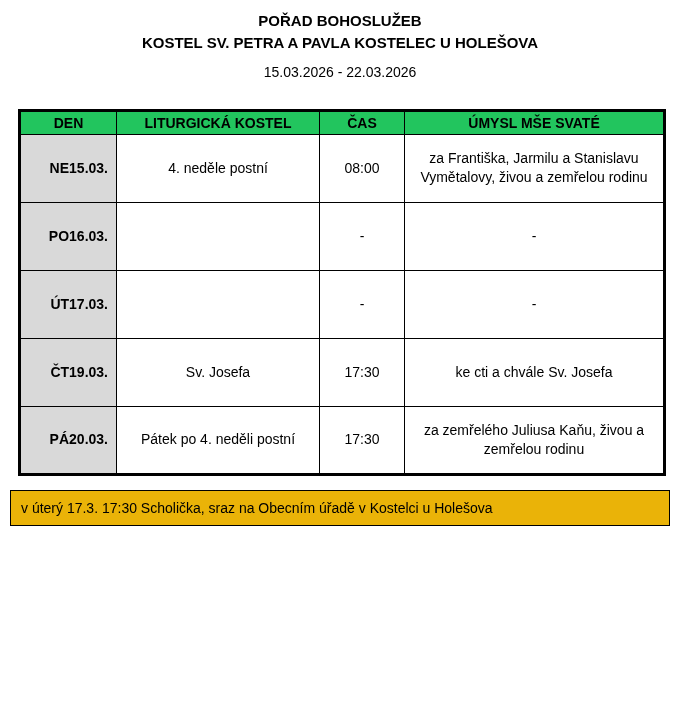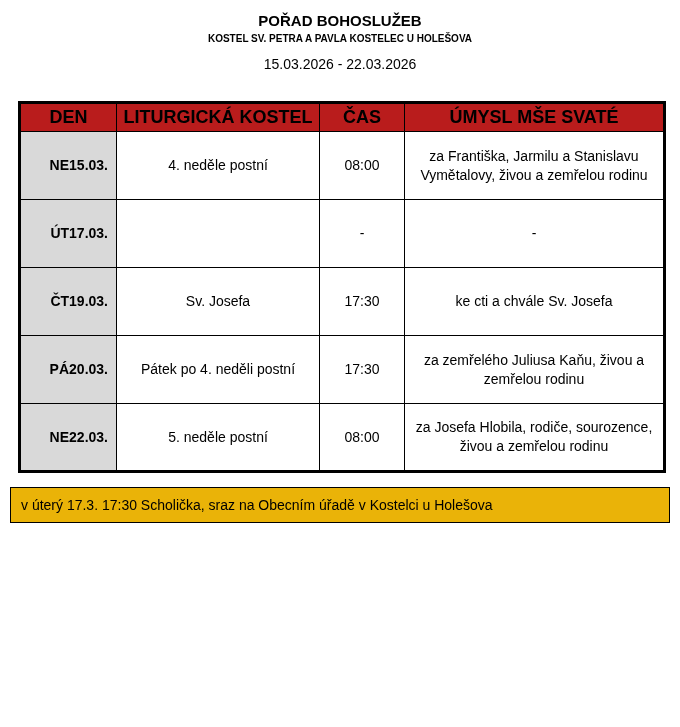--- a/index.html
+++ b/index.html
@@ -18,41 +18,41 @@
   .doc-header {
     text-align: center;
     padding-top: 10px;
   }
   .doc-title {
     font-size: 15px;
     font-weight: bold;
     line-height: 1.45;
   }
   .doc-subtitle {
-    font-size: 10px;
+    font-size: 15px;
     font-weight: bold;
     line-height: 1.45;
   }
   .doc-daterange {
     font-size: 14px;
     font-weight: normal;
     line-height: 1.5;
     margin-top: 8px;
   }
   table.schedule {
     border-collapse: collapse;
     table-layout: fixed;
     width: 645px;
     margin: 26px 17px 0 18px;
     border: 3px solid #000;
   }
   .schedule th {
-    background: #b91c1c;
+    background: #22c55e;
     border: 1px solid #000;
-    font-size: 18px;
+    font-size: 14px;
     font-weight: bold;
     padding: 3px 2px;
     text-align: center;
   }
   .schedule td {
     border: 1px solid #000;
     font-size: 14px;
     text-align: center;
     vertical-align: middle;
     padding: 3px 8px;
@@ -108,41 +108,41 @@
       </tr>
     </thead>
     <tbody>
       <tr>
         <td class="den-cell"><span class="day">NE</span><span class="date">15.03.</span></td>
         <td>4. neděle postní</td>
         <td>08:00</td>
         <td>za Františka, Jarmilu a Stanislavu Vymětalovy, živou a zemřelou rodinu</td>
       </tr>
       <tr>
+        <td class="den-cell"><span class="day">PO</span><span class="date">16.03.</span></td>
+        <td></td>
+        <td>-</td>
+        <td>-</td>
+      </tr>
+      <tr>
         <td class="den-cell"><span class="day">ÚT</span><span class="date">17.03.</span></td>
         <td></td>
         <td>-</td>
         <td>-</td>
       </tr>
       <tr>
         <td class="den-cell"><span class="day">ČT</span><span class="date">19.03.</span></td>
         <td>Sv. Josefa</td>
         <td>17:30</td>
         <td>ke cti a chvále Sv. Josefa</td>
       </tr>
       <tr>
         <td class="den-cell"><span class="day">PÁ</span><span class="date">20.03.</span></td>
         <td>Pátek po 4. neděli postní</td>
         <td>17:30</td>
         <td>za zemřelého Juliusa Kaňu, živou a zemřelou rodinu</td>
       </tr>
-      <tr>
-        <td class="den-cell"><span class="day">NE</span><span class="date">22.03.</span></td>
-        <td>5. neděle postní</td>
-        <td>08:00</td>
-        <td>za Josefa Hlobila, rodiče, sourozence, živou a zemřelou rodinu</td>
-      </tr>
     </tbody>
   </table>
 
   <div class="footer-note">v úterý 17.3. 17:30 Scholička, sraz na Obecním úřadě v Kostelci u Holešova</div>
 
 </div>
 
 </body></html>

